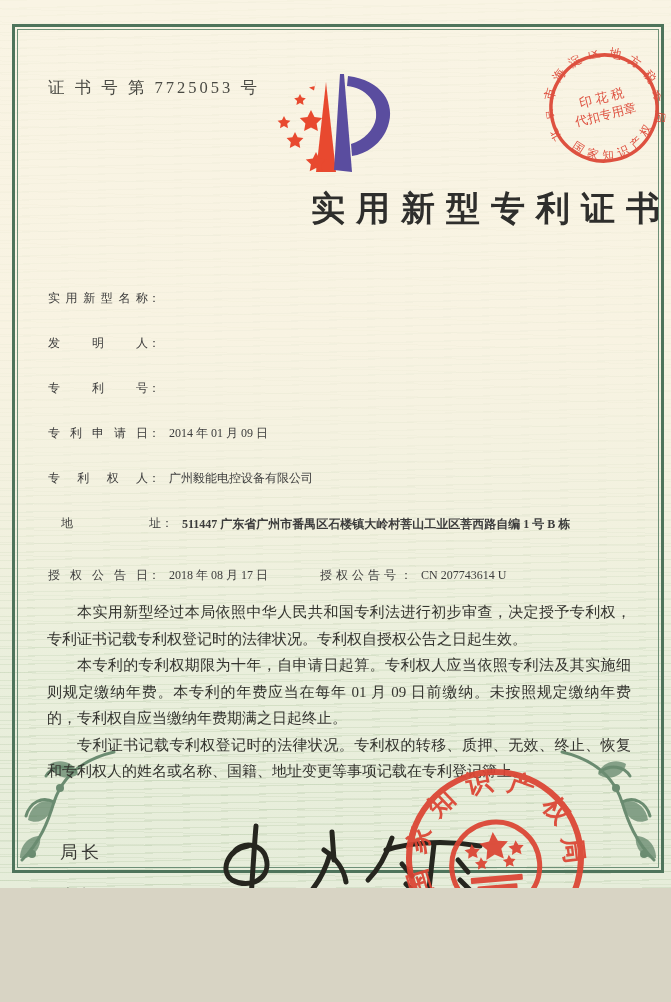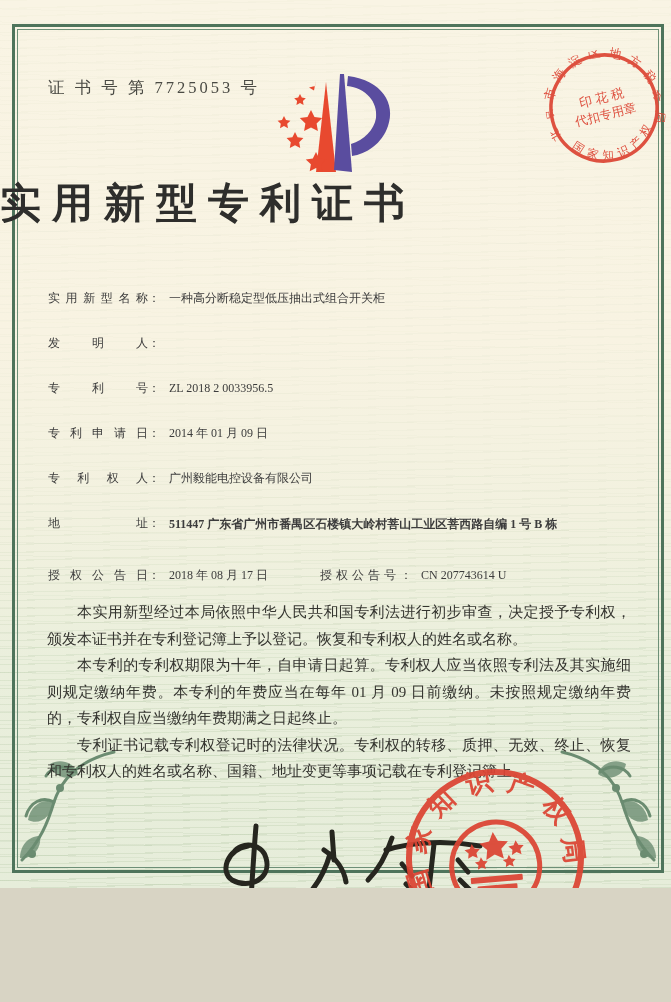--- a/index.html
+++ b/index.html
@@ -19,29 +19,29 @@
   }
   .frame{position:absolute;left:12px;top:24px;right:7px;bottom:15px;border:3px solid #4e745b;pointer-events:none;}
   .frame::before{content:"";position:absolute;inset:2px;border:1px solid #6d8f77;}
   .corner{position:absolute;bottom:18px;width:108px;height:126px;opacity:.9;}
   .corner.left{left:14px;}
   .corner.right{right:9px;transform:scaleX(-1);}
 
   .cert-number{position:absolute;left:48px;top:77px;font-size:16.5px;letter-spacing:3px;color:#4a4a44;}
   .logo{position:absolute;left:270px;top:64px;}
   .tax-seal{position:absolute;left:546px;top:50px;transform:rotate(-14deg);opacity:.92;}
-  .title{position:absolute;left:0;top:176px;width:100%;text-align:left;
-         font-size:41px;font-weight:600;letter-spacing:11px;color:#2e2e2c;}
+  .title{position:absolute;left:0;top:186px;width:100%;text-align:right;
+         font-size:34px;font-weight:600;letter-spacing:11px;color:#2e2e2c;}
 
   .fields{position:absolute;left:48px;top:287px;width:586px;font-size:12px;}
   .f-row{display:flex;align-items:flex-start;line-height:22px;margin-bottom:23px;}
   .f-label{flex:none;display:inline-block;width:100px;text-align:justify;text-align-last:justify;}
   .f-colon{flex:none;margin-right:9px;}
   .f-value{flex:1 1 auto;}
-  .f-row.address{margin-bottom:28px;}
+  .f-row.address{margin-bottom:28px;justify-content:flex-end;}
   .f-row.address .f-value{max-width:452px;line-height:24px;font-weight:bold;}
   .grant-row{display:flex;align-items:center;line-height:22px;margin-top:18px;}
   .grant-row .pair{display:flex;}
   .grant-row .pair.right{margin-left:52px;}
   .grant-row .pair.right .f-label{width:auto;letter-spacing:4px;}
 
   .paragraphs{position:absolute;left:47px;top:599px;width:584px;font-size:15px;line-height:26.5px;
               text-align:justify;color:#34342f;}
   .paragraphs p{margin:0;text-indent:2em;}
 
@@ -127,30 +127,28 @@
     <text x="0" y="-6" text-anchor="middle" font-size="13" fill="#dc4433">印 花 税</text>
     <text x="0" y="11" text-anchor="middle" font-size="12.5" fill="#dc4433">代扣专用章</text>
   </svg>
 
   <div class="title">实用新型专利证书</div>
 
   <div class="fields">
     <div class="f-row">
       <span class="f-label">实用新型名称</span>
         <span class="f-colon">：</span>
-      <span class="f-value">一种高分断稳定型低压抽出式组合开关柜</span>
     </div>
     <div class="f-row">
       <span class="f-label">发明人</span>
         <span class="f-colon">：</span>
     </div>
     <div class="f-row">
       <span class="f-label">专利号</span>
         <span class="f-colon">：</span>
-      <span class="f-value">ZL 2018 2 0033956.5</span>
     </div>
     <div class="f-row">
       <span class="f-label">专利申请日</span>
         <span class="f-colon">：</span>
       <span class="f-value">2014 年 01 月 09 日</span>
     </div>
     <div class="f-row">
       <span class="f-label">专利权人</span>
         <span class="f-colon">：</span>
       <span class="f-value">广州毅能电控设备有限公司</span>
@@ -168,25 +166,29 @@
       </div>
       <div class="pair right">
         <span class="f-label">授权公告号</span>
           <span class="f-colon">：</span>
         <span>CN 207743614 U</span>
       </div>
     </div>
   </div>
 
   <div class="paragraphs">
-    <p>本实用新型经过本局依照中华人民共和国专利法进行初步审查，决定授予专利权，颁发本证书并在专利登记簿上予以登记。恢复和专利权人的姓名或名称。</p>
+    <p>本实用新型经过本局依照中华人民共和国专利法进行初步审查，决定授予专利权，专利证书记载专利权登记时的法律状况。专利权自授权公告之日起生效。</p>
     <p>本专利的专利权期限为十年，自申请日起算。专利权人应当依照专利法及其实施细则规定缴纳年费。本专利的年费应当在每年 01 月 09 日前缴纳。未按照规定缴纳年费的，专利权自应当缴纳年费期满之日起终止。</p>
     <p>专利证书记载专利权登记时的法律状况。专利权的转移、质押、无效、终止、恢复和专利权人的姓名或名称、国籍、地址变更等事项记载在专利登记簿上。</p>
   </div>
 
+  <div class="signer">
+    <div>局长</div>
+    <div class="name">申长雨</div>
+  </div>
 
   <svg class="signature" width="310" height="104" viewBox="0 0 310 104">
     <g fill="none" stroke="#26261f" stroke-width="5" stroke-linecap="round" stroke-linejoin="round">
       <path d="M52,26 C30,30 24,52 36,60 C54,70 76,58 70,38 C66,22 44,22 38,32"></path>
       <path d="M60,6 C58,30 56,62 54,96"></path>
       <path d="M134,34 C130,48 124,60 116,70"></path>
       <path d="M128,30 C140,38 148,50 150,62"></path>
       <path d="M136,12 L138,40"></path>
       <path d="M190,30 C216,22 250,20 284,26"></path>
       <path d="M238,24 L232,78 C231,90 240,92 252,84"></path>

